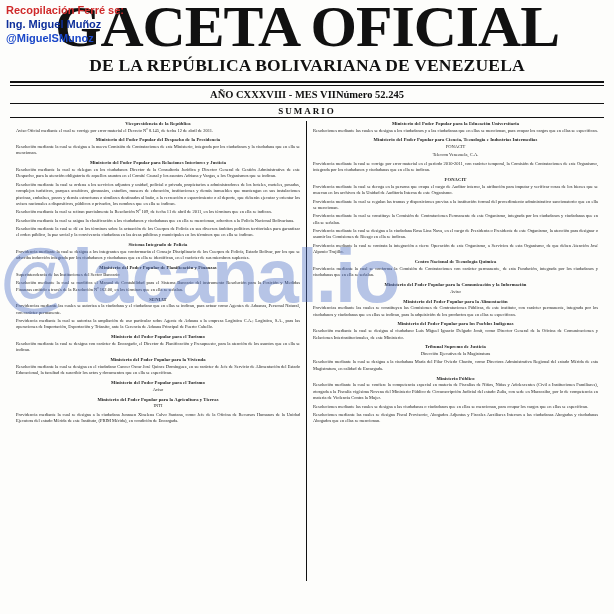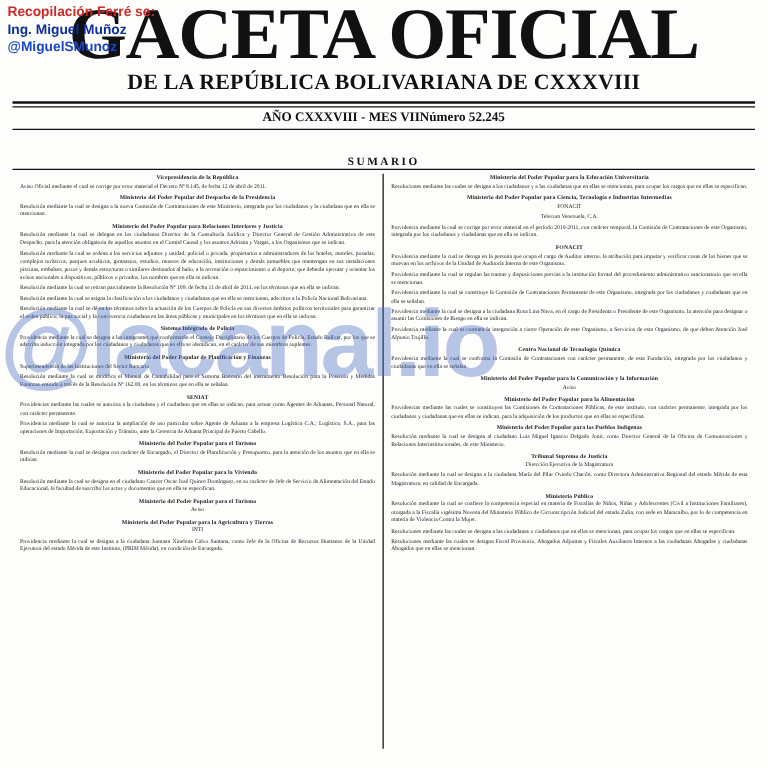--- a/index.html
+++ b/index.html
@@ -93,21 +93,21 @@
   .rule-after-issue {
     border-top: 1.2px solid #111;
     margin: 3px 10px 0 10px;
   }
   
   .sumario {
     text-align: center;
     font-size: 9px;
     font-weight: bold;
     letter-spacing: 2px;
-    margin-top: 20px;
+    margin-top: 2px;
     color: #111;
   }
   .sumario-rule {
     border-top: 1px solid #111;
     margin: 1px 10px 0 10px;
   }
   
   .columns {
     display: flex;
     margin: 3px 10px 0 10px;
@@ -169,21 +169,21 @@
 <div class="page">
 
   <div class="annotation">
     <div class="line1">Recopilación Ferré se:</div>
     <div class="line2">Ing. Miguel Muñoz</div>
     <div class="line3">@MiguelSMunoz</div>
   </div>
 
   <div class="masthead">
     <div class="masthead-title">GACETA OFICIAL</div>
-    <div class="masthead-sub">DE LA REPÚBLICA BOLIVARIANA DE CXXXVIII</div>
+    <div class="masthead-sub">DE LA REPÚBLICA BOLIVARIANA DE VENEZUELA</div>
   </div>
 
   <div class="rule-thick"></div>
   <div class="rule-thin"></div>
 
   <div class="issue-bar">
     <div>AÑO CXXXVIII - MES VII</div>
     <div>Número 52.245</div>
   </div>
 

